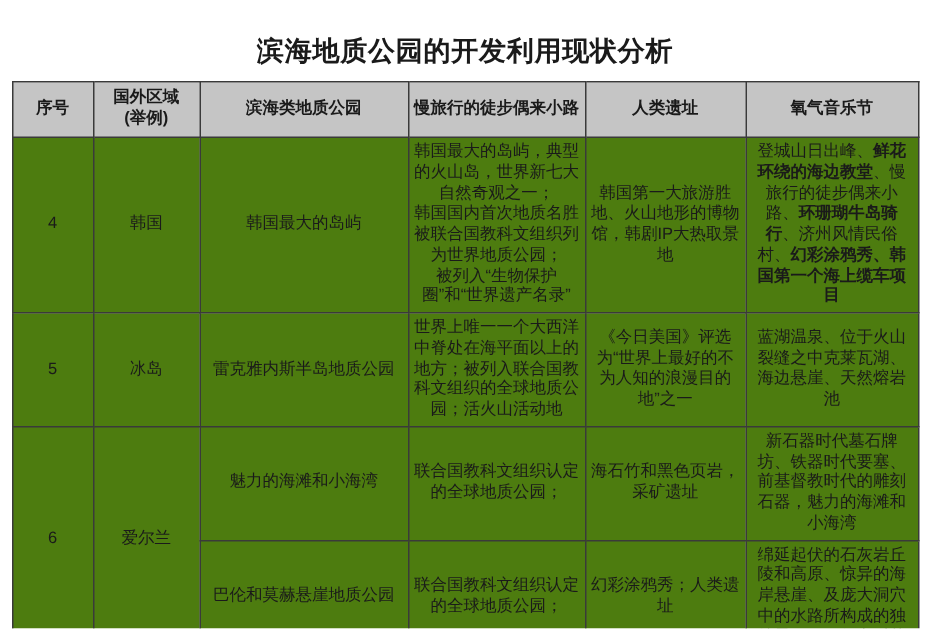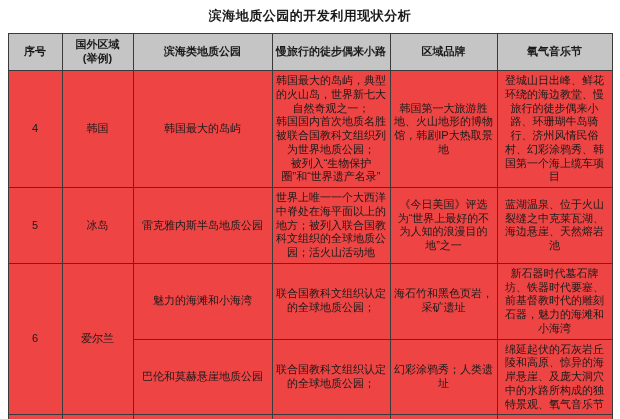--- a/index.html
+++ b/index.html
@@ -11,23 +11,23 @@
   }
   .page {
     width: 620px;
     height: 419px;
     box-sizing: border-box;
     background: #ffffff;
     overflow: hidden;
   }
   .page-title {
     text-align: center;
-    font-size: 13px;
+    font-size: 18px;
     font-weight: bold;
-    padding-top: 7px;
+    padding-top: 22px;
     margin: 0 0 8px 0;
     letter-spacing: 0.5px;
   }
   table.geo-table {
     border-collapse: collapse;
     table-layout: fixed;
     width: 604px;
     margin: 0 auto;
   }
   table.geo-table th,
@@ -39,22 +39,22 @@
     vertical-align: middle;
     padding: 3px 3px;
     white-space: pre-line;
     word-break: break-all;
   }
   table.geo-table th {
     background: #c5c5c5;
     font-weight: bold;
     height: 30px;
   }
-  table.geo-table td { background: #ef4444; }
-  .seg-bold { font-weight: normal; }
+  table.geo-table td { background: #4d7c0f; }
+  .seg-bold { font-weight: bold; }
 </style>
 </head>
 <body>
 
 <div class="page">
   <h1 class="page-title">滨海地质公园的开发利用现状分析</h1>
 
   <table class="geo-table">
     <colgroup>
       <col style="width:54px">
@@ -64,21 +64,21 @@
       <col style="width:107px">
       <col style="width:115px">
     </colgroup>
     <thead>
       <tr>
           <th>序号</th>
           <th>国外区域
 (举例)</th>
           <th>滨海类地质公园</th>
           <th>慢旅行的徒步偶来小路</th>
-          <th>区域品牌</th>
+          <th>人类遗址</th>
           <th>氧气音乐节</th>
         </tr>
     </thead>
     <tbody>
         <tr>
           <td>4</td>
           <td>韩国</td>
           <td>韩国最大的岛屿</td>
           <td>韩国最大的岛屿，典型的火山岛，世界新七大自然奇观之一；
 韩国国内首次地质名胜被联合国教科文组织列为世界地质公园；

